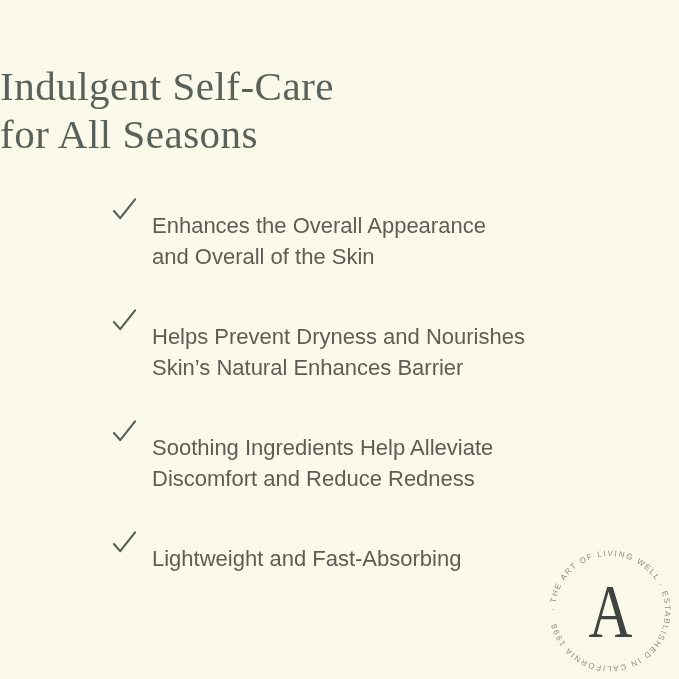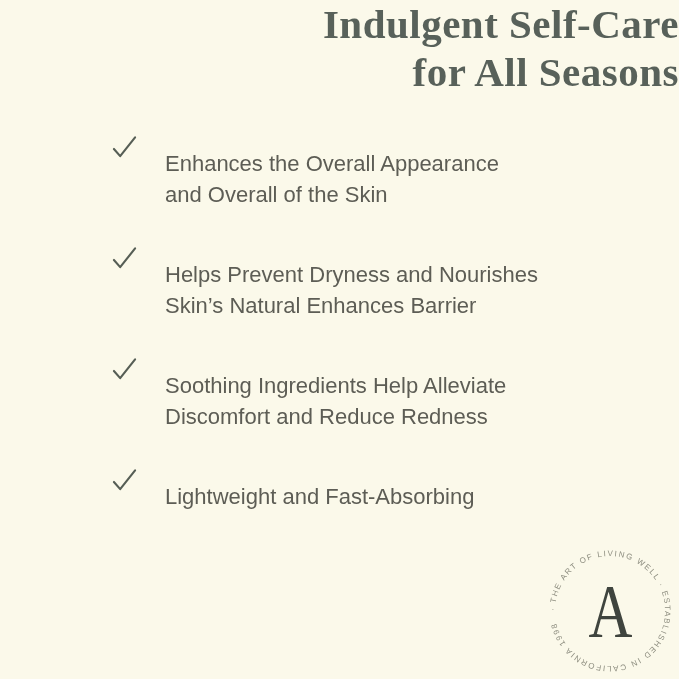--- a/index.html
+++ b/index.html
@@ -4,39 +4,40 @@
 <style>
   html,body { margin:0; padding:0; }
   .canvas {
     position:relative;
     width:679px; height:679px;
     background:#FBF9EA;
     overflow:hidden;
     font-family:"Liberation Sans", sans-serif;
   }
   .title {
-    text-align:right;
+    padding-top:62px;
+    text-align:left;
     font-family:"Liberation Serif", serif;
-    font-weight:bold;
+    font-weight:normal;
     font-size:41px;
     line-height:48px;
     letter-spacing:0.5px;
     color:#58615A;
     margin:0;
   }
   .title span { display:block; }
   .benefits {
     list-style:none;
     margin:36px 0 0 112px;
     padding:0;
   }
   .benefit {
     display:flex;
     align-items:flex-start;
-    gap:28px;
+    gap:15px;
     margin-bottom:17px;
   }
   .check {
     flex:none;
     width:25px; height:25px;
     margin-top:3px;
   }
   .benefit-text span {
     display:block;
     white-space:nowrap;

